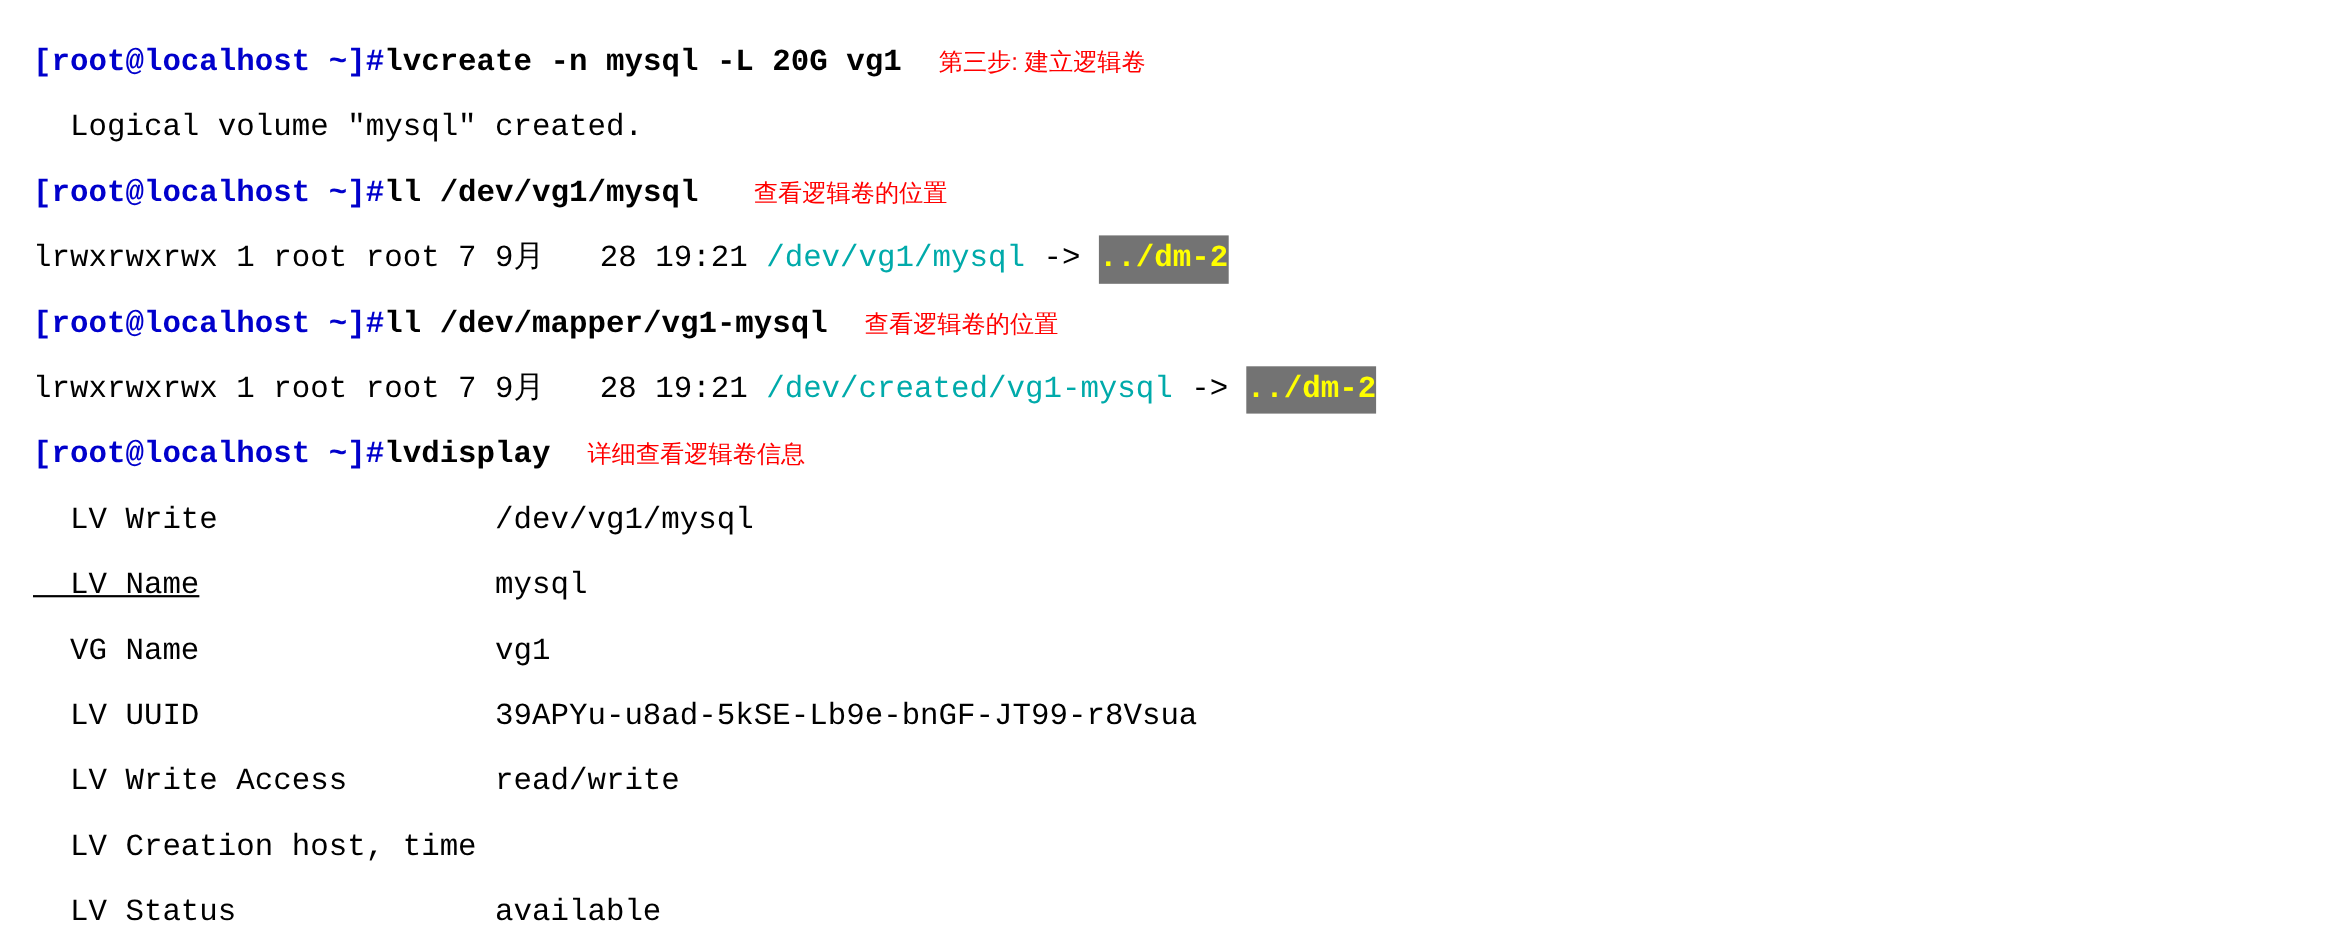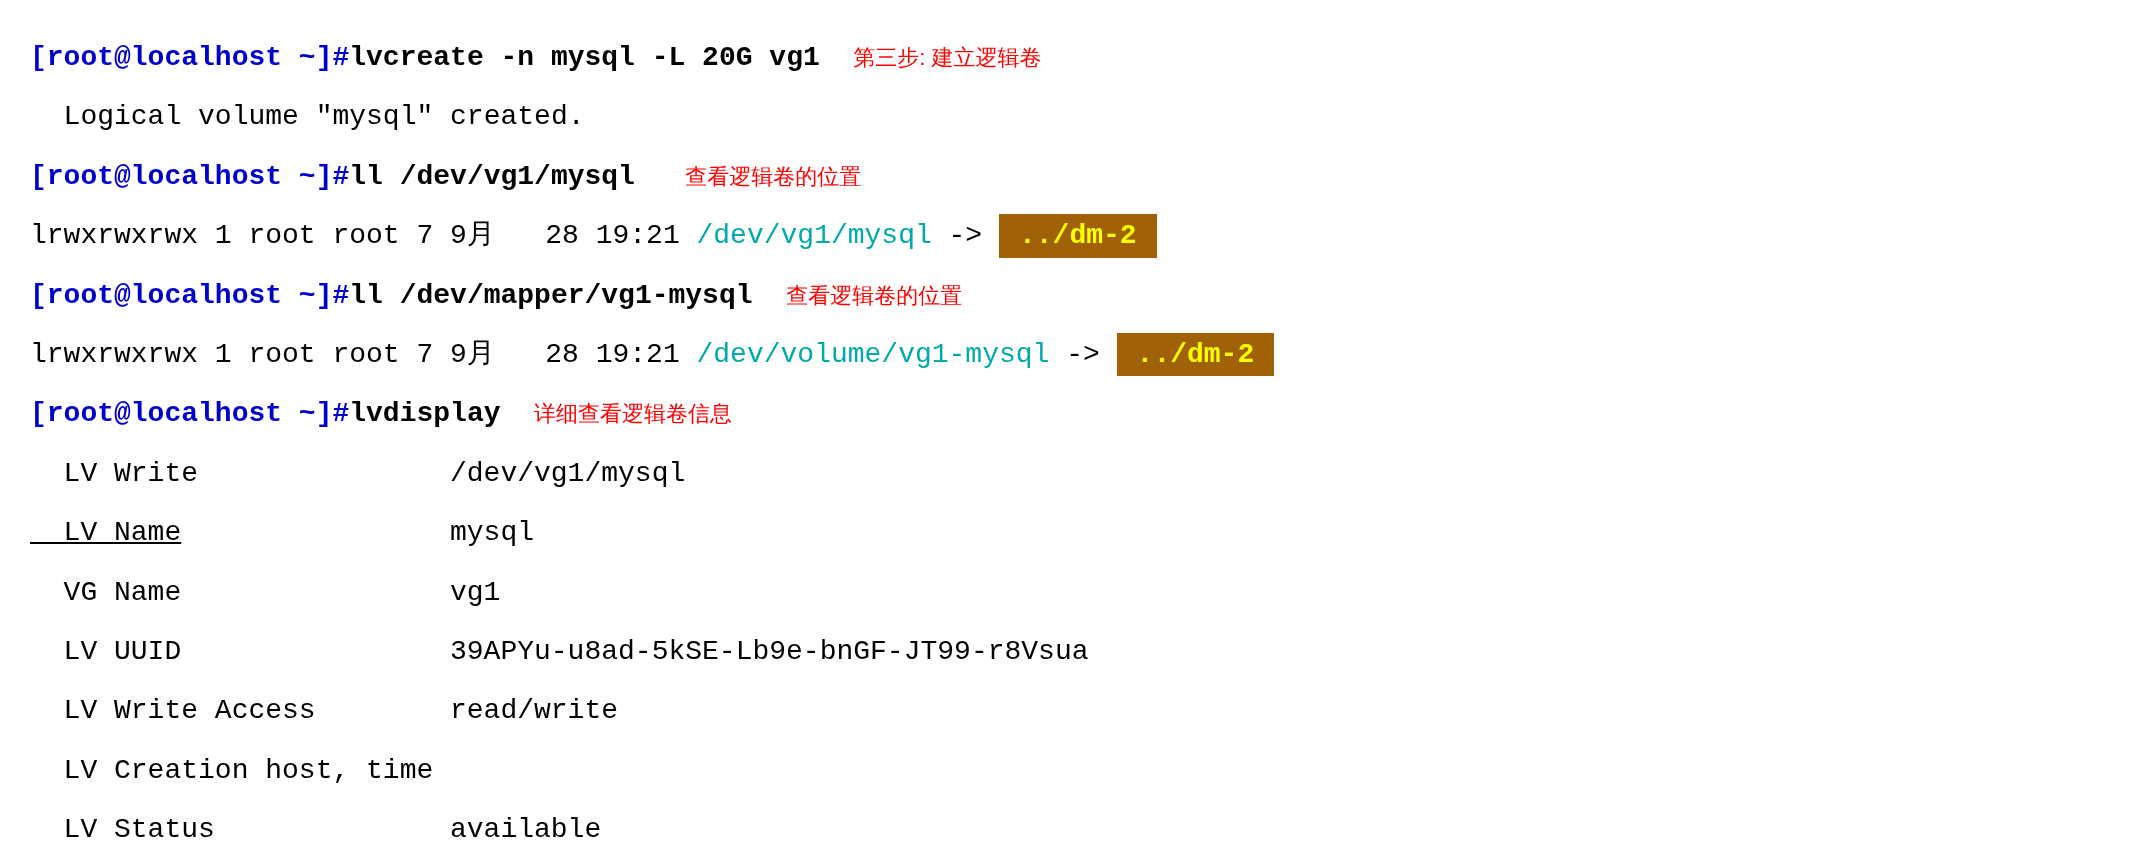--- a/index.html
+++ b/index.html
@@ -51,24 +51,24 @@
       color: #000000;
       font-weight: normal;
     }
 
     .output-cyan {
       color: #00aaaa;
       font-weight: normal;
     }
 
     .highlight-box {
-      background-color: #a16207;
+      background-color: #737373;
       color: #ffff00;
       font-weight: bold;
-      padding: 0 20px;
+      padding: 0 0;
     }
 
     .lv-label {
       display: inline-block;
       min-width: 380px;
     }
 
     .lv-value {
       color: #000000;
     }
@@ -105,21 +105,21 @@
 
   <div class="line">
     <span class="prompt">[root@localhost ~]#</span>
     <span class="command">ll /dev/mapper/vg1-mysql</span>
     <span>&nbsp;&nbsp;</span>
     <span class="comment-red">查看逻辑卷的位置</span>
   </div>
 
   <div class="line">
     <span class="output-normal">lrwxrwxrwx 1 root root 7 9月   28 19:21 </span>
-    <span class="output-cyan">/dev/volume/vg1-mysql</span>
+    <span class="output-cyan">/dev/created/vg1-mysql</span>
     <span class="output-normal"> -&gt; </span>
     <span class="highlight-box">../dm-2</span>
   </div>
 
   <div class="line">
     <span class="prompt">[root@localhost ~]#</span>
     <span class="command">lvdisplay</span>
     <span>&nbsp;&nbsp;</span>
     <span class="comment-red">详细查看逻辑卷信息</span>
   </div>

